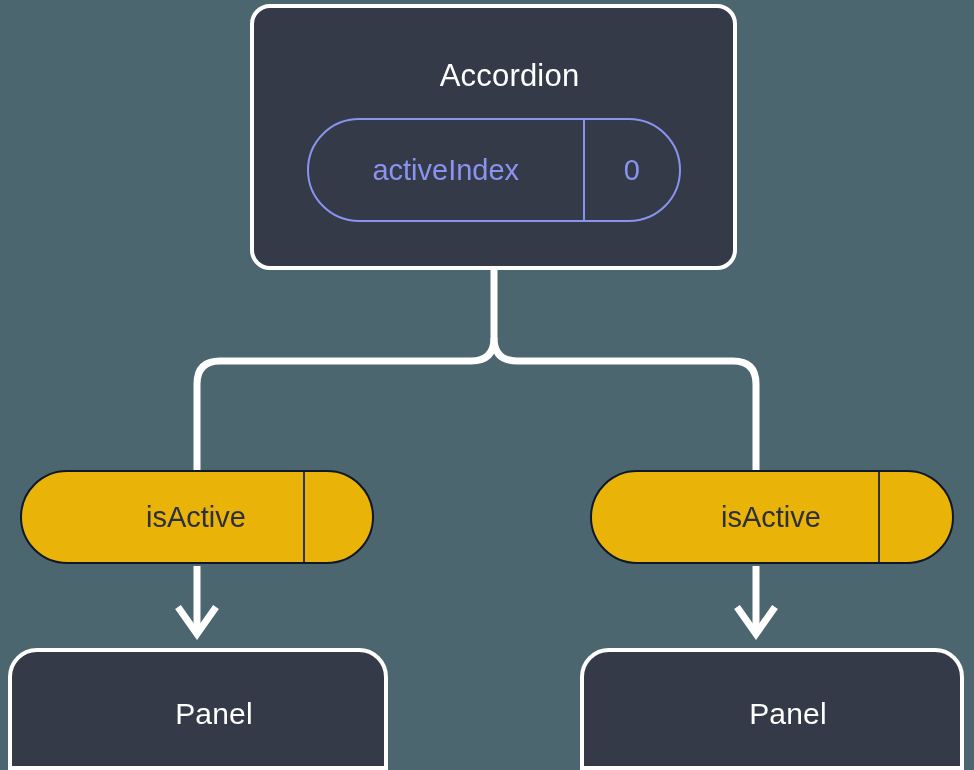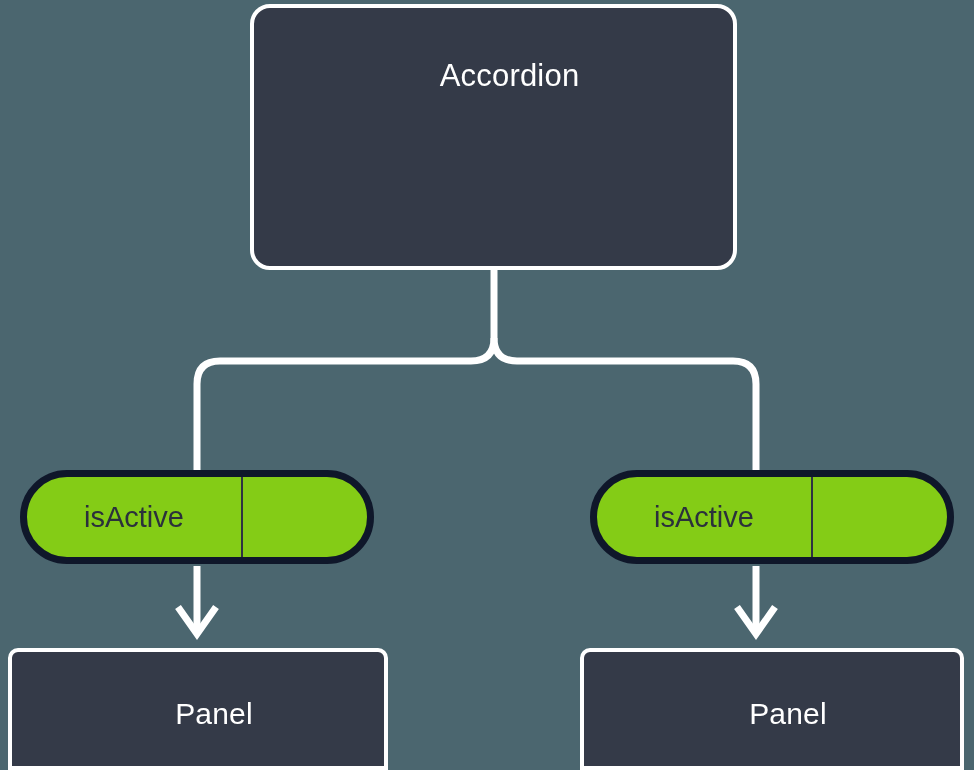--- a/index.html
+++ b/index.html
@@ -28,21 +28,21 @@
     height: 770px;
     pointer-events: none;
   }
 
   
   .node-box {
     position: absolute;
     box-sizing: border-box;
     background: #343a48;
     border: 4px solid #ffffff;
-    border-radius: 10px;
+    border-radius: 29px;
   }
   .node-title {
     position: absolute;
     left: 0;
     right: 0;
     text-align: center;
     color: #ffffff;
     font-size: 31px;
     letter-spacing: 0.2px;
     font-weight: 400;
@@ -106,22 +106,23 @@
   }
   .pill.outline .cell {
     color: #8b93f0;
   }
   .pill.outline .cell.key {
     border-right: 2px solid #8b93f0;
   }
 
   
   .pill.filled {
-    background: #84cc16;
-    border: 7px solid #0f172a;
+    background: #eab308;
+    border: 2px solid #0f172a;
+    justify-content: center;
   }
   .pill.filled .cell {
     color: #2b303c;
   }
   .pill.filled .cell.key {
     border-right: 2px solid #2e3442;
   }
 
   #state-pill {
     left: 307px;
@@ -166,20 +167,24 @@
     <path d="M 178 607 L 197 634 L 216 607" fill="none" stroke="#ffffff" stroke-width="7" stroke-linecap="butt" stroke-linejoin="miter"></path>
 
     <path d="M 756 566 L 756 634" fill="none" stroke="#ffffff" stroke-width="7"></path>
     <path d="M 737 607 L 756 634 L 775 607" fill="none" stroke="#ffffff" stroke-width="7" stroke-linecap="butt" stroke-linejoin="miter"></path>
   </svg>
 
   <div id="accordion-box" class="node-box">
     <div class="node-title">Accordion</div>
   </div>
 
+  <div id="state-pill" class="pill outline">
+    <div class="cell key">activeIndex</div>
+    <div class="cell val">0</div>
+  </div>
 
   <div id="prop-pill-left" class="pill filled">
     <div class="cell key">isActive</div>
   </div>
 
   <div id="panel-left-box" class="node-box">
     <div class="node-title">Panel</div>
   </div>
 
   <div id="prop-pill-right" class="pill filled">

